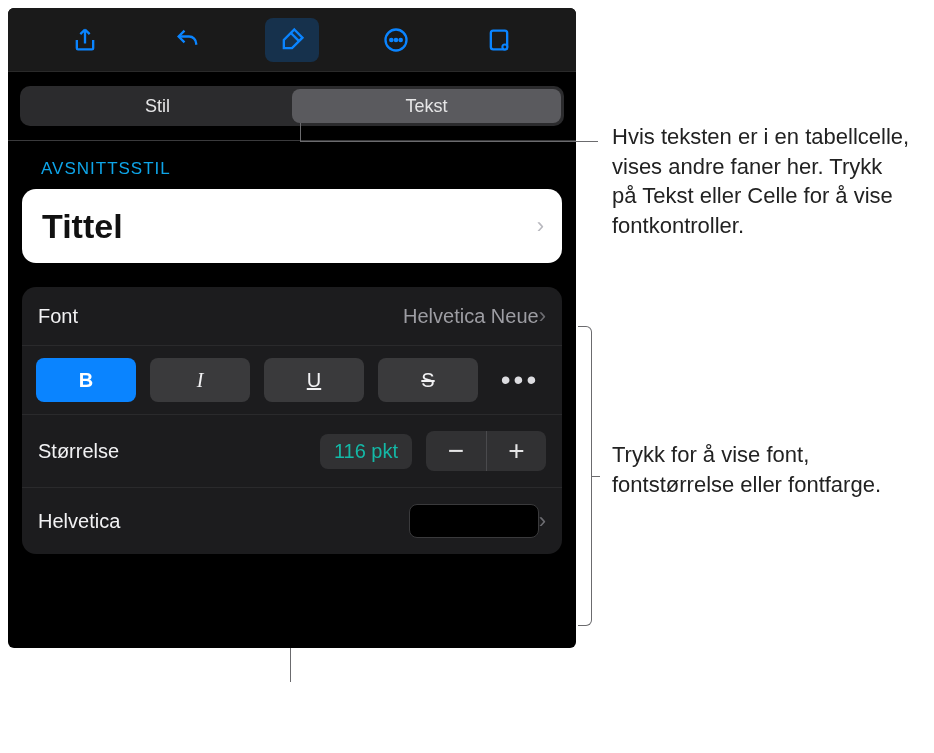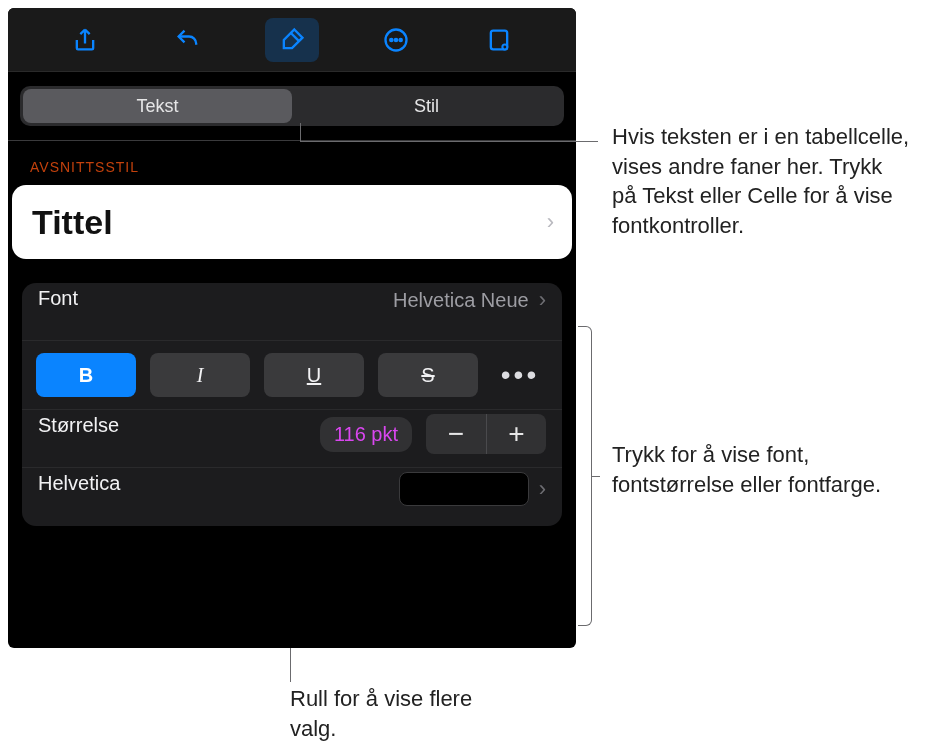--- a/index.html
+++ b/index.html
@@ -41,58 +41,58 @@
   }
   .seg-btn {
     flex:1; display:flex; align-items:center; justify-content:center;
     color:#e6e6e7; font-size:18px; font-weight:500; border-radius:8px;
   }
   .seg-btn.selected { background:#5a5a5e; }
 
   .divider { height:1px; background:#3a3a3c; margin: 8px 0 0 0; }
 
   
-  .sect-label { color:#c2410c; font-size:14px; letter-spacing:1px; padding:18px 22px 10px; }
+  .sect-label { color:#0ea5e9; font-size:17px; letter-spacing:1px; padding:18px 33px 10px; }
 
   
   .style-card {
-    margin: 0 4px;
+    margin: 0 14px;
     background:#fff; border-radius:14px;
     height:74px; display:flex; align-items:center; justify-content:space-between;
     padding: 0 18px 0 20px;
   }
   .style-card .title { color:#111; font-size:34px; font-weight:800; }
   .chev { color:#b9b9bf; font-size:22px; }
 
   
   .group {
     margin: 24px 14px 0; background:#1c1c1e; border-radius:14px; overflow:hidden;
   }
   .row {
-    display:flex; align-items:flex-start; justify-content:space-between;
-    padding: 4px 16px; min-height:58px; color:#e6e6e7; font-size:20px;
+    display:flex; align-items:center; justify-content:space-between;
+    padding: 16px 16px; min-height:58px; color:#e6e6e7; font-size:20px;
     border-bottom: 1px solid #2a2a2c;
   }
   .row:last-child { border-bottom:none; }
   .row .rlabel { color:#f2f2f4; }
-  .row .rvalue { color:#9d9da3; display:flex; align-items:center; gap:10px; }
+  .row .rvalue { color:#9d9da3; display:flex; align-items:center; }
   .row .chev { color:#6d6d72; }
 
   
   .fmt-row { display:flex; gap:14px; padding:12px 14px; border-bottom:1px solid #2a2a2c; align-items:center; }
   .fmt-btn {
     flex:1; height:44px; display:flex; align-items:center; justify-content:center;
     background:#3a3a3c; border-radius:8px; color:#f2f2f4; font-size:20px;
   }
   .fmt-btn.bold { background:#0a84ff; color:#fff; font-weight:800; }
   .fmt-btn.more { flex:0 0 56px; background:transparent; color:#dcdce0; font-size:28px; letter-spacing:3px; }
 
   
   .size-right { display:flex; align-items:center; gap:14px; }
-  .size-chip { background:#313133; border-radius:13px; padding:6px 14px; color:#d946ef; font-size:20px; }
+  .size-chip { background:#313133; border-radius:8px; padding:6px 14px; color:#14b8a6; font-size:20px; }
   .stepper { display:flex; background:#313133; border-radius:8px; overflow:hidden; }
   .step { width:60px; height:40px; display:flex; align-items:center; justify-content:center; color:#e6e6e7; font-size:28px; }
   .step.sep { border-left:1px solid #4a4a4d; }
 
   
   .swatch { width:130px; height:34px; background:#000; border:1px solid #3a3a3c; border-radius:8px; }
 
   
   .ann { position:absolute; color:#222; font-size:22px; line-height:1.35; }
   .leader { position:absolute; background:#6b6b6e; }
@@ -139,22 +139,22 @@
         <svg viewBox="0 0 24 24">
             <rect x="5" y="4" width="14" height="16" rx="2"></rect>
             <circle cx="17" cy="18" r="3" fill="#0a84ff" stroke="none"></circle>
             <circle cx="17" cy="18" r="1.2" fill="#1a1a1a" stroke="none"></circle>
           </svg>
       </div>
     </div>
 
     <div class="segwrap">
       <div class="seg">
+        <div class="seg-btn">Stil</div>
         <div class="seg-btn selected">Tekst</div>
-        <div class="seg-btn">Stil</div>
       </div>
     </div>
 
     <div class="divider"></div>
 
     <div class="sect-label">AVSNITTSSTIL</div>
 
     <div class="style-card">
       <span class="title">Tittel</span>
       <span class="chev">›</span>
@@ -202,15 +202,14 @@
 
   <div class="leader vleader" style="left:300px; top:123px; height:18px;"></div>
   <div class="leader hleader" style="left:300px; top:141px; width:298px;"></div>
   <div class="ann" style="left:612px; top:122px; width:300px;">Hvis teksten er i en tabellcelle, vises andre faner her. Trykk på Tekst eller Celle for å vise fontkontroller.</div>
 
   <div class="bracket" style="left:578px; top:326px; width:14px; height:300px;"></div>
   <div class="leader hleader" style="left:592px; top:476px; width:8px;"></div>
   <div class="ann" style="left:612px; top:440px; width:300px;">Trykk for å vise font, fontstørrelse eller fontfarge.</div>
 
   <div class="leader vleader" style="left:290px; top:648px; height:34px;"></div>
-  <div class="ann" style="left:290px; top:684px; width:220px;">Rull for å vise flere valg.</div>
 
 </div>
 
 </body></html>

